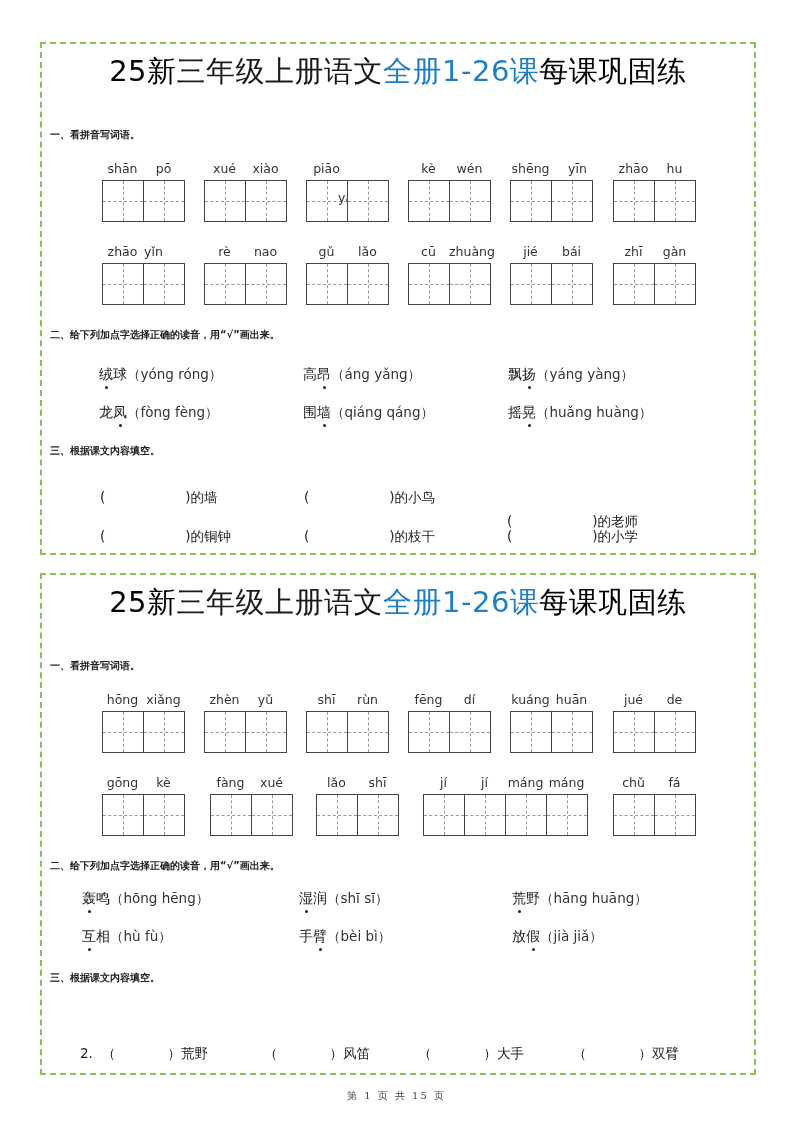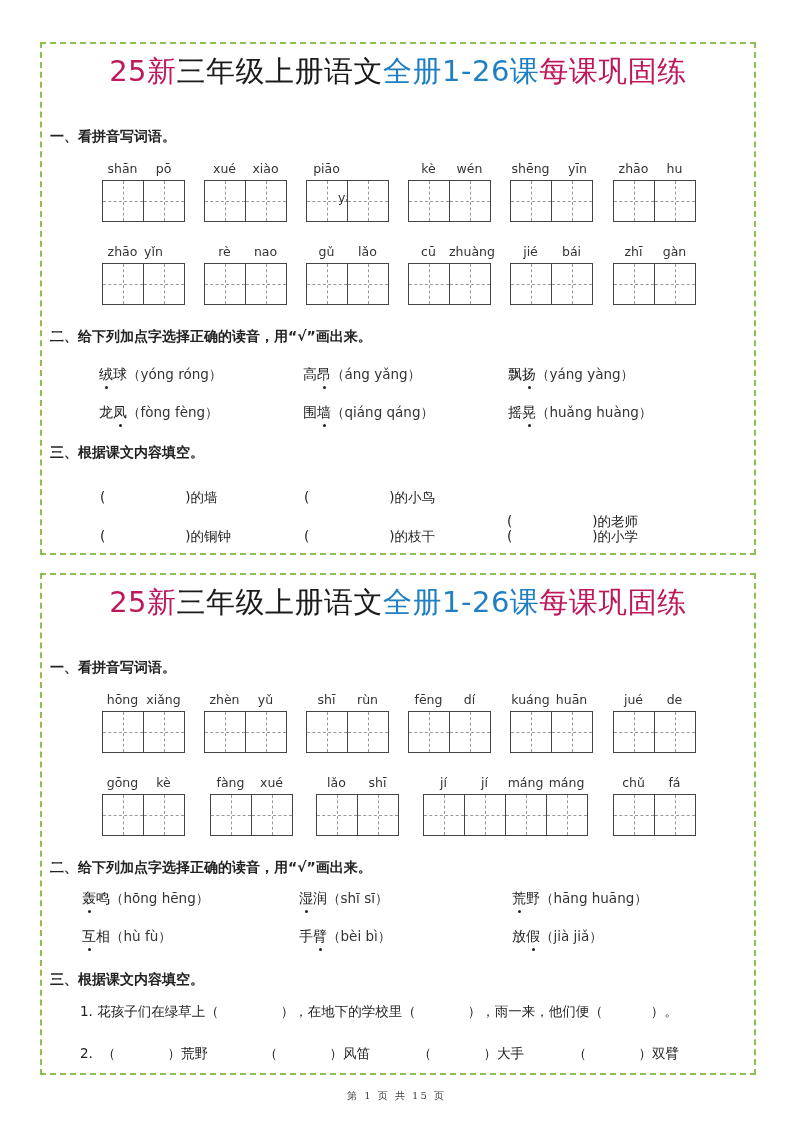--- a/index.html
+++ b/index.html
@@ -8,29 +8,29 @@
   .panel {
     position: absolute; left: 40px; width: 716px;
     border: 2px dashed #8cc152;
   }
   #p1 { top: 42px; height: 513px; }
   #p2 { top: 573px; height: 502px; }
   .title {
     position: absolute; left: 0; width: 100%; top: 8px; text-align: center;
     font-size: 29px; font-weight: normal; letter-spacing: 0.5px; white-space: nowrap;
   }
-  .t-red { color: #be185d; margin-top: 10px; }
+  .t-red { color: #000000; margin-top: 10px; }
   .t-black { color: #1a1a1a; }
   .t-blue { color: #1f7fc2; }
   .subtitle {
     position: absolute; left: 0; width: 100%; top: 50px; text-align: center;
     font-size: 15px; color: #6ab04c; white-space: nowrap;
   }
   .section-head {
-    position: absolute; left: 8px; font-size: 14px; font-weight: bold; color: #222; white-space: nowrap;
+    position: absolute; left: 8px; font-size: 10px; font-weight: bold; color: #222; white-space: nowrap;
   }
   .group { position: absolute; }
   .py {
     position: absolute; top: 0; width: 41px; text-align: center;
     font-size: 12.5px; color: #333; white-space: nowrap;
   }
   .cell {
     position: absolute; top: 19px; width: 42px; height: 42px;
     border: 1.5px solid #444; background: #fff;
   }
@@ -249,24 +249,20 @@
       <div class="choice" style="left: 40px; top: 315px;"><span></span><span class="dotted-char">轰</span><span>鸣</span><span class="opt">（hōng   hēng）</span></div>
       <div class="choice" style="left: 257px; top: 315px;"><span></span><span class="dotted-char">湿</span><span>润</span><span class="opt">（shī   sī）</span></div>
       <div class="choice" style="left: 470px; top: 315px;"><span></span><span class="dotted-char">荒</span><span>野</span><span class="opt">（hāng   huāng）</span></div>
       <div class="choice" style="left: 40px; top: 353px;"><span></span><span class="dotted-char">互</span><span>相</span><span class="opt">（hù   fù）</span></div>
       <div class="choice" style="left: 257px; top: 353px;"><span>手</span><span class="dotted-char">臂</span><span></span><span class="opt">（bèi   bì）</span></div>
       <div class="choice" style="left: 470px; top: 353px;"><span>放</span><span class="dotted-char">假</span><span></span><span class="opt">（jià   jiǎ）</span></div>
     </div>
 
   <div class="section-head" style="top:396px">三、根据课文内容填空。</div>
 
-  <div class="fill" style="left:38px; top:428px;">
-    <span>1.</span>
-    <span>花孩子们在绿草上（</span><span style="display:inline-block;width:62px"></span><span>），在地下的学校里（</span><span style="display:inline-block;width:52px"></span><span>），雨一来，他们便（</span><span style="display:inline-block;width:48px"></span><span>）。</span>
-  </div>
   <div id="l1line2">
       <div class="fill" style="left: 38px; top: 470px;">2.</div>
       <div class="fill" style="left: 60px; top: 470px;"><span>（</span><span style="display:inline-block;width:52px"></span><span>）荒野</span></div>
       <div class="fill" style="left: 222px; top: 470px;"><span>（</span><span style="display:inline-block;width:52px"></span><span>）风笛</span></div>
       <div class="fill" style="left: 376px; top: 470px;"><span>（</span><span style="display:inline-block;width:52px"></span><span>）大手</span></div>
       <div class="fill" style="left: 531px; top: 470px;"><span>（</span><span style="display:inline-block;width:52px"></span><span>）双臂</span></div>
     </div>
 </div>
 
 <div class="footer">第 1 页 共 15 页</div>

